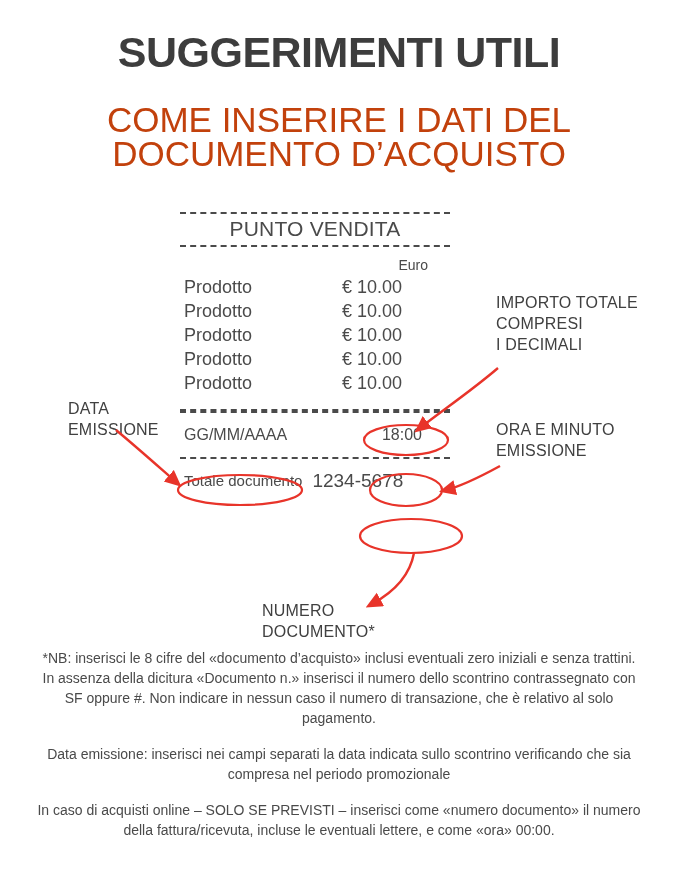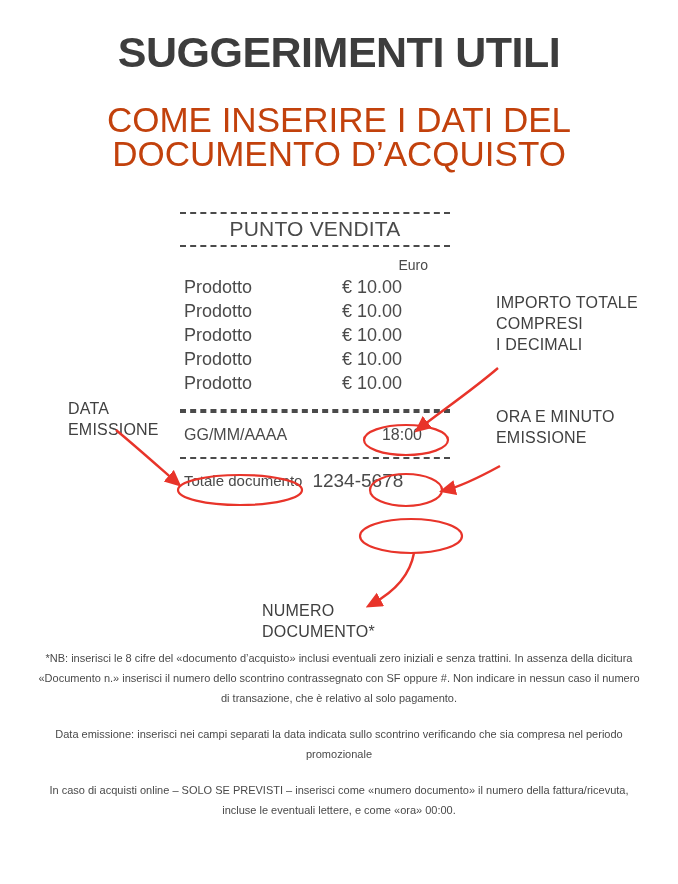--- a/index.html
+++ b/index.html
@@ -109,42 +109,42 @@
   
   .callout {
     position: absolute;
     font-size: 16px;
     line-height: 21px;
     color: #404040;
     letter-spacing: 0.2px;
   }
   .c-data      { top: 398px; left: 28px; margin-left: 40px; }
   .c-importo   { top: 292px; left: 496px; }
-  .c-ora       { top: 406px; left: 496px; }
+  .c-ora       { top: 419px; left: 496px; }
   .c-numero    { top: 600px; left: 262px; }
 
   
   .overlay {
     position: absolute;
     top: 0; left: 0;
     width: 678px;
     height: 884px;
     pointer-events: none;
   }
 
   
   .notes {
     position: absolute;
     top: 648px;
     left: 0;
     width: 678px;
     text-align: center;
   }
   .note {
-    font-size: 11px;
+    font-size: 14px;
     line-height: 20px;
     color: #4a4a4a;
     padding: 0 37px;
     margin-bottom: 16px;
   }
 </style>
 </head>
 <body>
 
 <div class="page">

